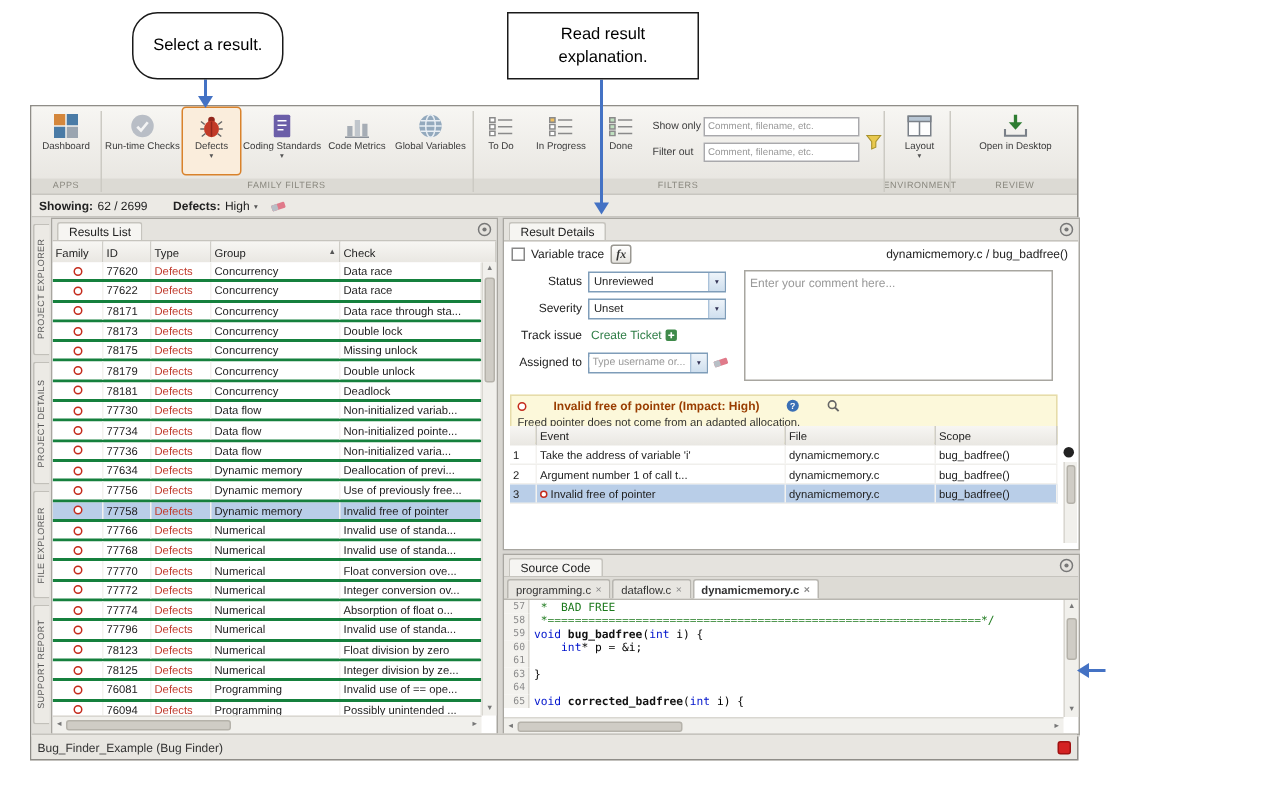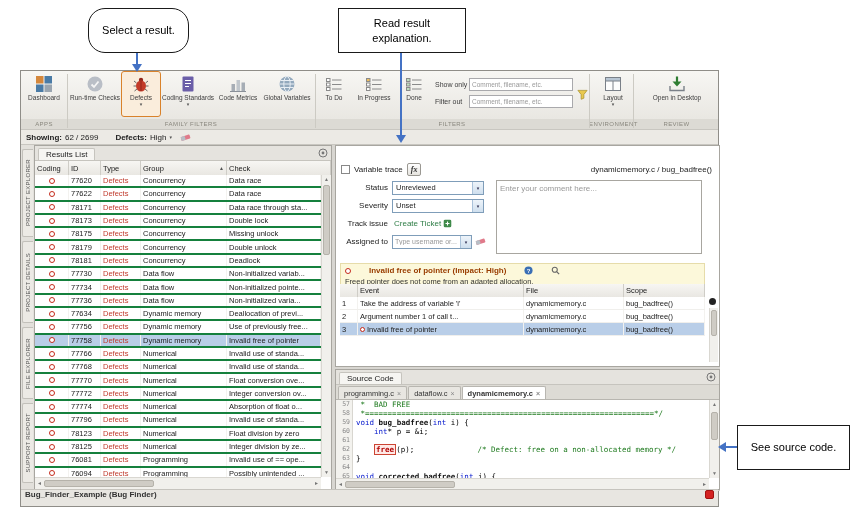--- a/index.html
+++ b/index.html
@@ -144,31 +144,30 @@
   .code-area{position:absolute;left:0;top:30px;right:10px;bottom:11px;overflow:hidden;background:#fff;}
   .code-line{display:flex;height:9px;line-height:9px;font-family:"DejaVu Sans Mono",monospace;font-size:7.5px;white-space:pre;}
   .ln{width:17px;background:#f3f2ee;border-right:1px solid #d8d6d0;color:#8a8a8a;text-align:right;padding-right:2px;font-size:6.5px;flex:none;}
   .ct{padding-left:3px;}
   .tok-kw{color:#0014cc;}
   .tok-fn{font-weight:bold;color:#111;}
   .tok-com{color:#1e7a1e;}
   .tok-defect{color:#b00000;font-weight:bold;background:#ffe9e6;border:1px solid #cc4433;padding:0 1px;}
 
   
-  .statusbar{position:absolute;left:0;bottom:0;width:100%;height:17px;background:#e8e6e1;border-top:1px solid #c6c4be;display:flex;align-items:flex-start;font-size:8px;color:#333;padding:0 4px;font-weight:bold;}
+  .statusbar{position:absolute;left:0;bottom:0;width:100%;height:17px;background:#e8e6e1;border-top:1px solid #c6c4be;display:flex;align-items:center;font-size:8px;color:#333;padding:0 4px;}
   .sb-red{margin-left:auto;width:9px;height:9px;background:#d42222;border:1px solid #a01111;border-radius:2px;display:inline-block;}
 </style>
 </head>
 <body>
 
 <div class="stage">
 
   <div class="callout" id="co-select">Select a result.</div>
   <div class="callout" id="co-read">Read result explanation.</div>
-  <div class="callout" id="co-source">See source code.</div>
   <div class="aline" id="arrow-select-line"></div>
   <div class="ahead down" id="arrow-select-head"></div>
   <div class="aline" id="arrow-read-line"></div>
   <div class="ahead down" id="arrow-read-head"></div>
   <div class="aline" id="arrow-source-line"></div>
   <div class="ahead left" id="arrow-source-head"></div>
 
   <div class="window">
 
     <div class="toolbar">
@@ -364,21 +363,21 @@
           <span class="panel-tab">Results List</span>
           <span class="panel-icon">
               <svg viewBox="0 0 10 10">
                 <circle cx="5" cy="5" r="4" fill="none" stroke="#777" stroke-width="1"></circle>
                 <circle cx="5" cy="5" r="1.4" fill="#777"></circle>
               </svg>
             </span>
         </div>
         <div class="rl-colheader">
             <div class="rl-hcell" style="width: 34px;">
-              <span class="rl-hlabel">Coding</span>
+              <span class="rl-hlabel">Family</span>
             </div>
             <div class="rl-hcell" style="width: 32px;">
               <span class="rl-hlabel">ID</span>
             </div>
             <div class="rl-hcell" style="width: 40px;">
               <span class="rl-hlabel">Type</span>
             </div>
             <div class="rl-hcell" style="width: 86px;">
               <span class="rl-hlabel">Group</span>
               <span class="rl-sort">▲</span>
@@ -602,20 +601,29 @@
           <span class="scroll-arrow bottom">▼</span>
         </div>
         <div class="hscroll rl-hscroll">
           <span class="scroll-arrow">◄</span>
           <span class="hthumb"></span>
           <span class="scroll-arrow">►</span>
         </div>
       </div>
 
       <div class="panel details-panel">
+        <div class="panel-header">
+          <span class="panel-tab">Result Details</span>
+          <span class="panel-icon">
+              <svg viewBox="0 0 10 10">
+                <circle cx="5" cy="5" r="4" fill="none" stroke="#777" stroke-width="1"></circle>
+                <circle cx="5" cy="5" r="1.4" fill="#777"></circle>
+              </svg>
+            </span>
+        </div>
         <div class="rd-toolbar">
           <span class="checkbox"></span>
           <span class="rd-vt">Variable trace</span>
           <span class="fx-btn">fx</span>
           <span class="rd-context">dynamicmemory.c / bug_badfree()</span>
         </div>
         <div class="rd-form">
           <div class="rd-row">
             <span class="rd-label">Status</span>
             <span class="rd-select">
@@ -740,21 +748,20 @@
               <span class="src-tab-label">dynamicmemory.c</span>
               <span class="src-tab-close">×</span>
             </div>
           </div>
         <div class="code-area">
             <div class="code-line"><span class="ln">57</span><span class="ct"><span class="tok-com"> *  BAD FREE</span></span></div>
             <div class="code-line"><span class="ln">58</span><span class="ct"><span class="tok-com"> *================================================================*/</span></span></div>
             <div class="code-line"><span class="ln">59</span><span class="ct"><span class="tok-kw">void </span><span class="tok-fn">bug_badfree</span><span>(</span><span class="tok-kw">int</span><span> i) {</span></span></div>
             <div class="code-line"><span class="ln">60</span><span class="ct"><span>    </span><span class="tok-kw">int</span><span>* p = &amp;i;</span></span></div>
             <div class="code-line"><span class="ln">61</span><span class="ct"></span></div>
-            <div class="code-line"><span class="ln">62</span><span class="ct"><span>    </span><span class="tok-defect">free</span><span>(p);</span><span>              </span><span class="tok-com">/* Defect: free on a non-allocated memory */</span></span></div>
             <div class="code-line"><span class="ln">63</span><span class="ct"><span>}</span></span></div>
             <div class="code-line"><span class="ln">64</span><span class="ct"></span></div>
             <div class="code-line"><span class="ln">65</span><span class="ct"><span class="tok-kw">void </span><span class="tok-fn">corrected_badfree</span><span>(</span><span class="tok-kw">int</span><span> i) {</span></span></div>
           </div>
         <div class="vscroll src-vscroll">
           <span class="scroll-arrow">▲</span>
           <span class="vthumb" style="top:12px;height:28px;"></span>
           <span class="scroll-arrow bottom">▼</span>
         </div>
         <div class="hscroll src-hscroll">

